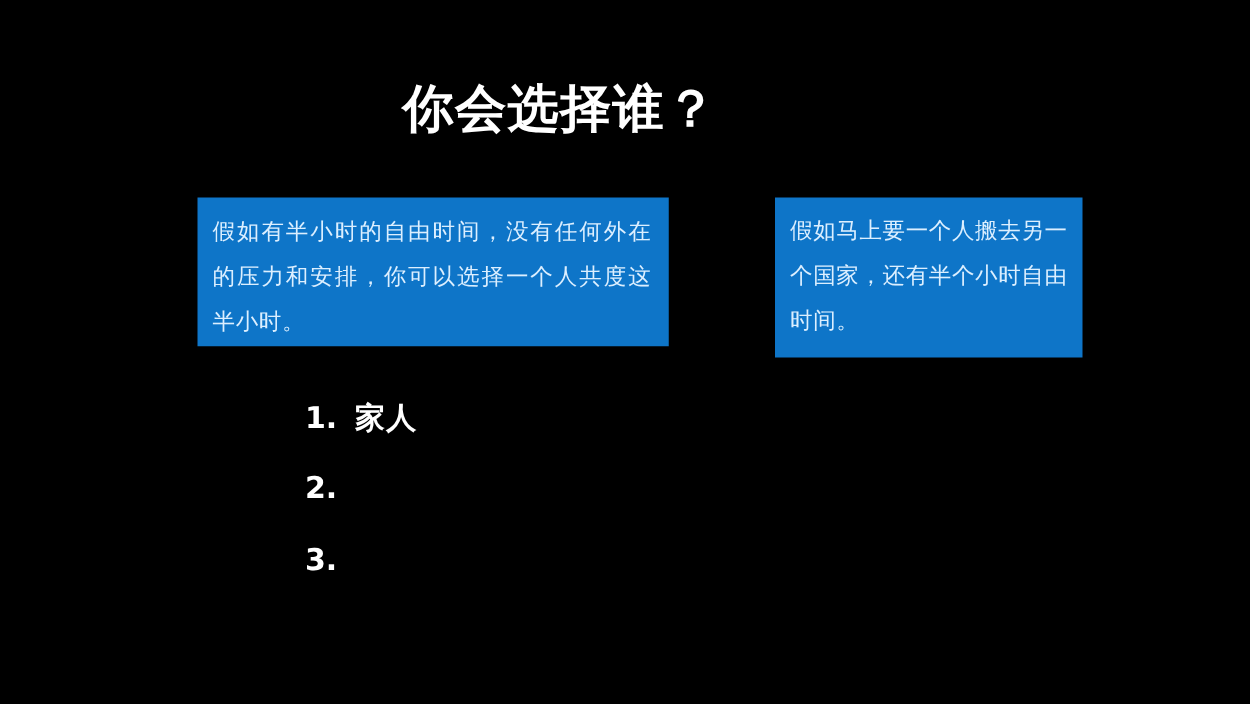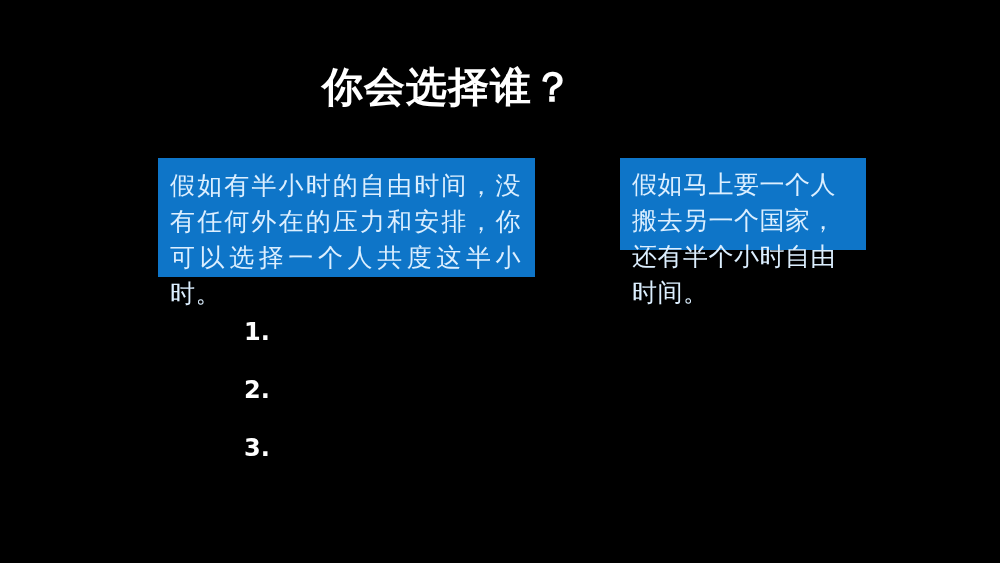--- a/index.html
+++ b/index.html
@@ -36,21 +36,21 @@
     line-height: 50px;
     white-space: nowrap;
   }
 
   
   .callout {
     position: absolute;
     box-sizing: border-box;
     background: #0e75c8;
     color: #dcefff;
-    font-size: 25px;
+    font-size: 18px;
     line-height: 36px;
     font-weight: normal;
     letter-spacing: 0.5px;
   }
   .callout .ctext {
     display: block;
   }
 
   .callout-left {
     left: 158px;
@@ -59,21 +59,21 @@
     height: 119px;
     padding: 10px 14px 0 12px;
     text-align: justify;
     text-align-last: left;
   }
 
   .callout-right {
     left: 620px;
     top: 158px;
     width: 246px;
-    height: 92px;
+    height: 128px;
     padding: 9px 10px 0 12px;
     text-align: left;
   }
 
   
   .list {
     position: absolute;
     left: 244px;
     top: 318px;
     width: 700px;
@@ -113,20 +113,21 @@
   </div>
 
   <div class="callout callout-right">
     <span class="ctext">假如马上要一个人搬去另一个国家，还有半个小时自由时间。</span>
   </div>
 
   <div class="list">
 
     <div class="list-item">
       <span class="list-num">1.</span>
+      <span class="list-text">家人</span>
     </div>
 
     <div class="list-item">
       <span class="list-num">2.</span>
     </div>
 
     <div class="list-item">
       <span class="list-num">3.</span>
     </div>
 

